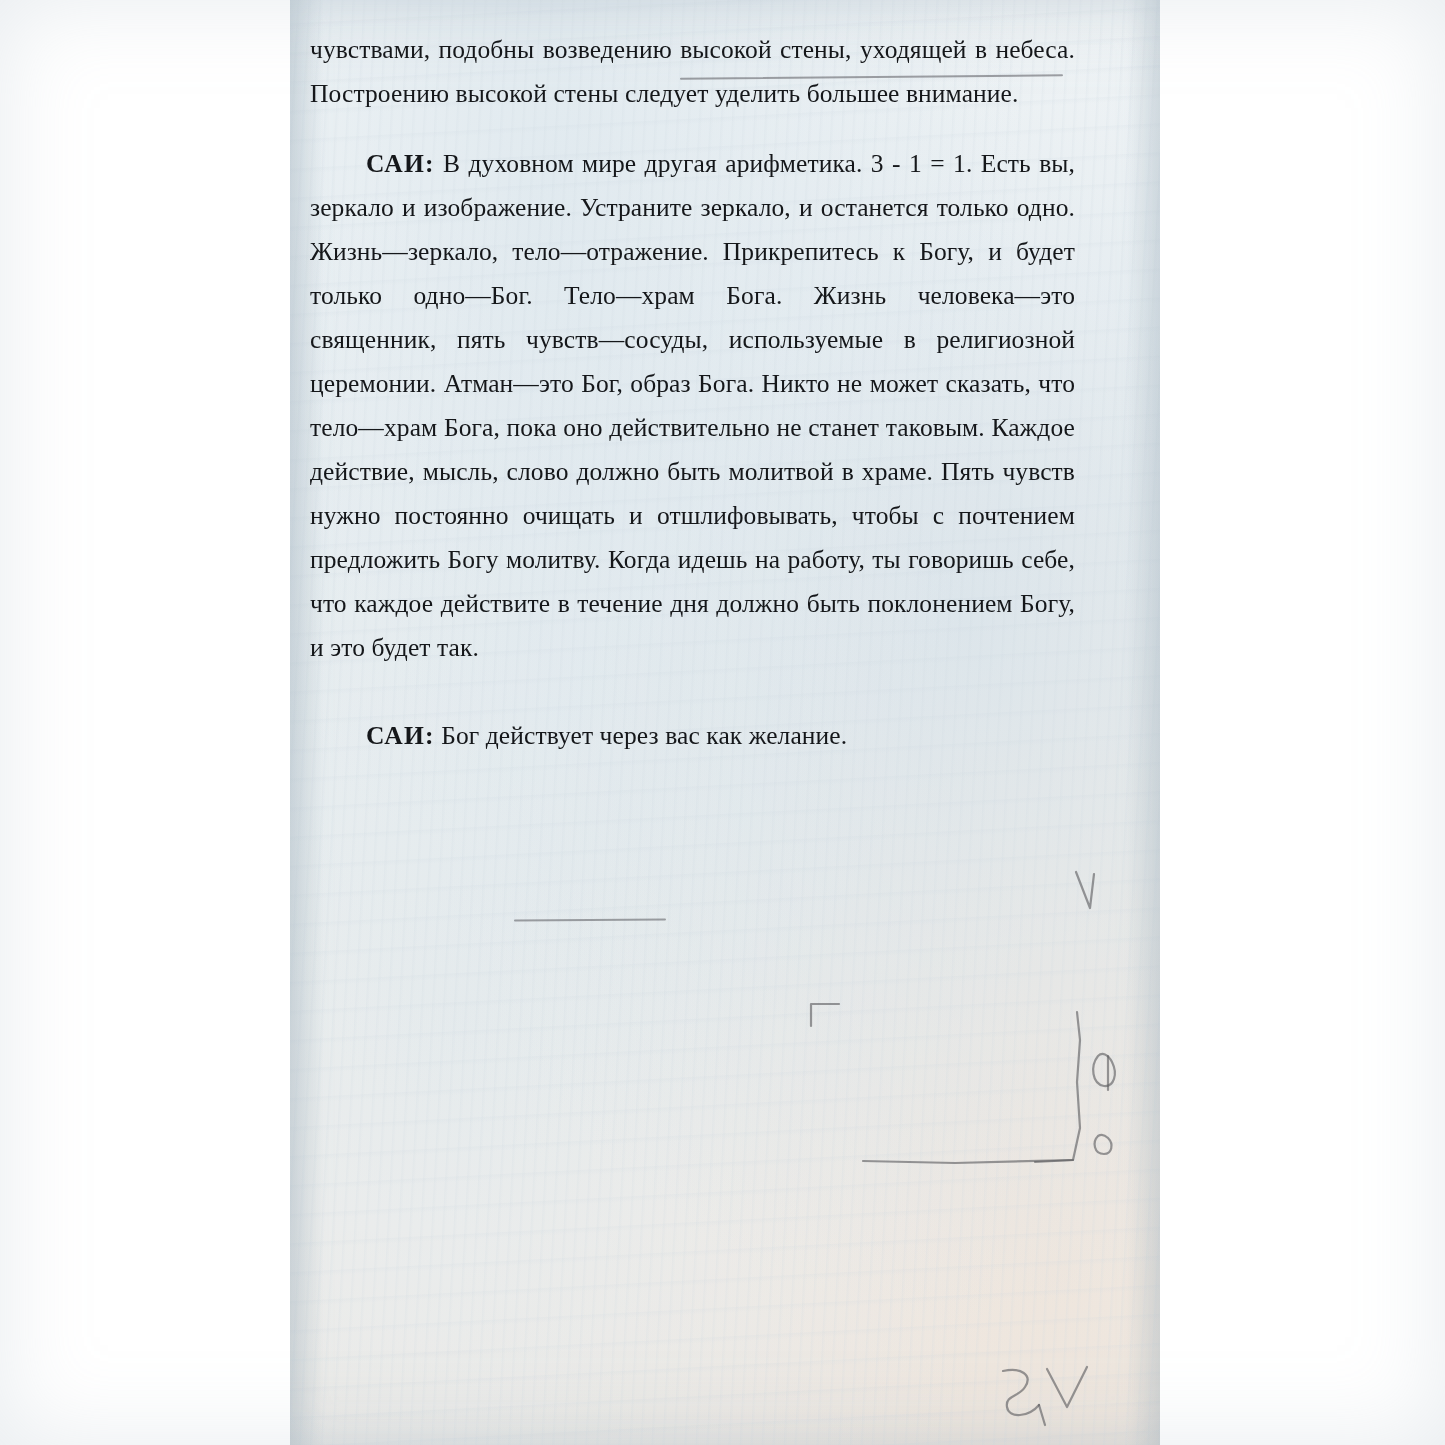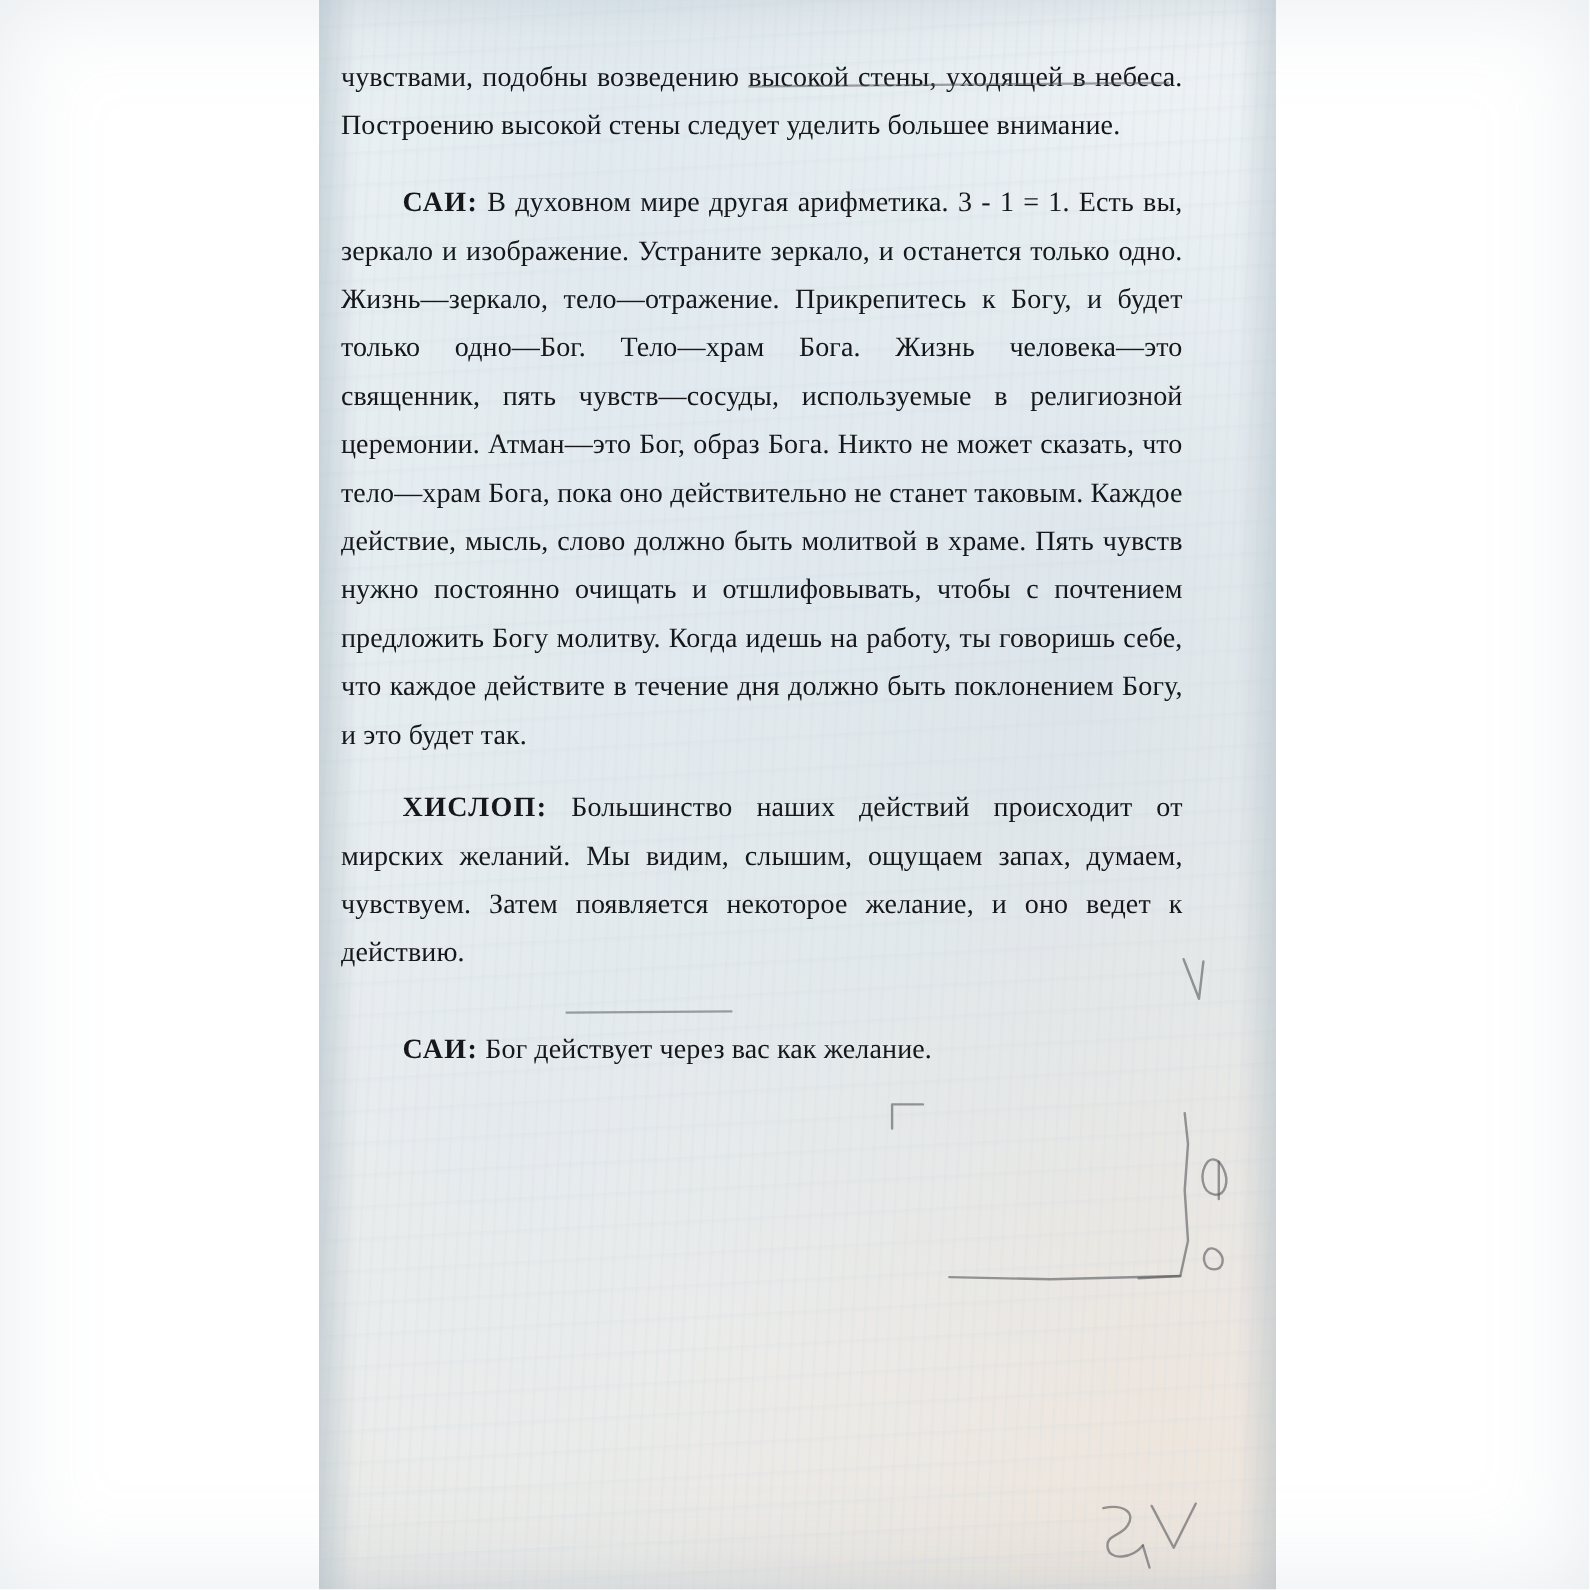--- a/index.html
+++ b/index.html
@@ -55,21 +55,21 @@
     top: 0;
     width: 34px;
     height: 1445px;
     background: linear-gradient(to left, rgba(150,168,180,0.26), rgba(150,168,180,0.0));
     pointer-events: none;
   }
 
   .text-col {
     position: absolute;
     left: 310px;
-    top: 48px;
+    top: 28px;
     width: 765px;
     font-family: "Liberation Serif", "DejaVu Serif", serif;
     font-size: 25.5px;
     line-height: 44px;
     color: #15171a;
     text-align: justify;
     text-justify: inter-word;
     letter-spacing: 0.1px;
     z-index: 3;
   }
@@ -129,23 +129,20 @@
       <span>чувствами, подобны возведению высокой стены, уходящей в небеса. Построению высокой стены следует уделить большее внимание.</span>
     </p>
 
 
     <p class="para indent">
       <span class="speaker">САИ:</span><span> В духовном мире другая арифметика. 3 - 1 = 1. Есть вы, зеркало и изображение. Устраните зеркало, и останется только одно. Жизнь—зеркало, тело—отражение. Прикрепитесь к Богу, и будет только одно—Бог. Тело—храм Бога. Жизнь человека—это священник, пять чувств—сосуды, используемые в религиозной церемонии. Атман—это Бог, образ Бога. Никто не может сказать, что тело—храм Бога, пока оно действительно не станет таковым. Каждое действие, мысль, слово должно быть молитвой в храме. Пять чувств нужно постоянно очищать и отшлифовывать, чтобы с почтением предложить Богу молитву. Когда идешь на работу, ты говоришь себе, что каждое действите в течение дня должно быть поклонением Богу, и это будет так.</span>
     </p>
 
 
 
-    <p class="para indent">
-      <span class="speaker">ХИСЛОП:</span><span> Большинство наших действий происходит от мирских желаний. Мы видим, слышим, ощущаем запах, думаем, чувствуем. Затем появляется некоторое желание, и оно ведет к действию.</span>
-    </p>
 
     <p class="para indent tight">
       <span class="speaker">САИ:</span><span> Бог действует через вас как желание.</span>
     </p>
 
   </div>
 
   <div class="mark pencil-line" style="left:680px; top:76px; width:383px; height:2px; transform: rotate(-0.5deg);"></div>
 
   <div class="mark pencil-line" style="left:514px; top:919px; width:152px; height:2px; transform: rotate(-0.4deg);"></div>

